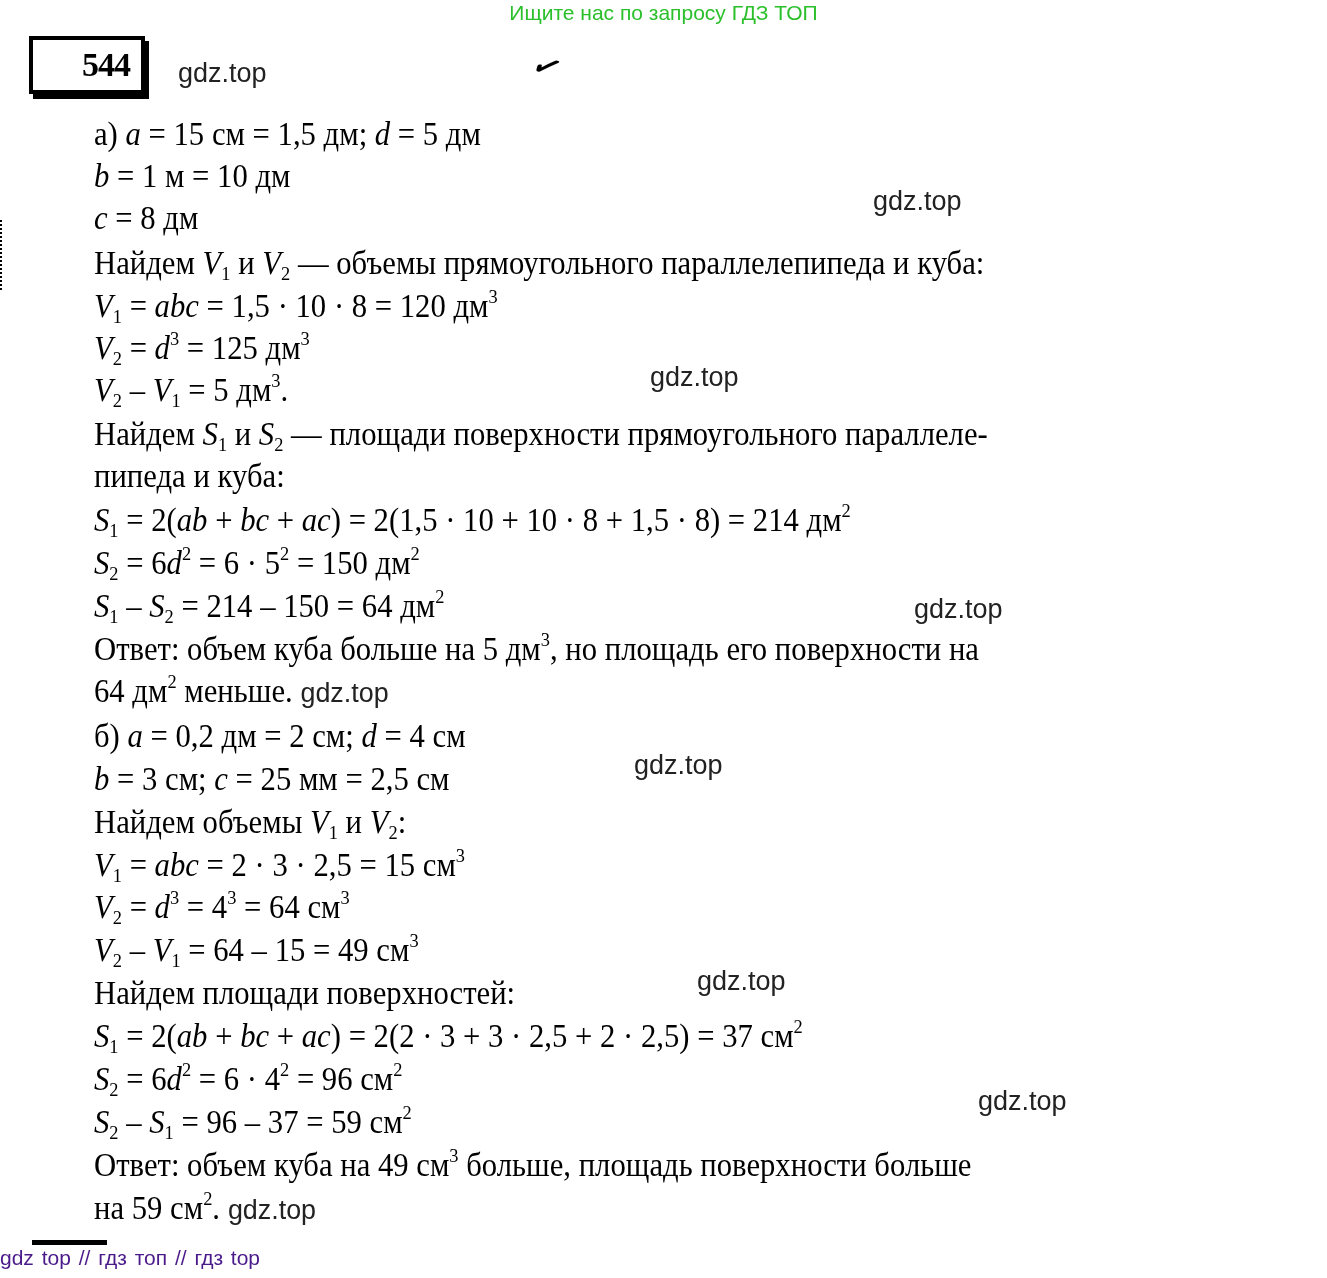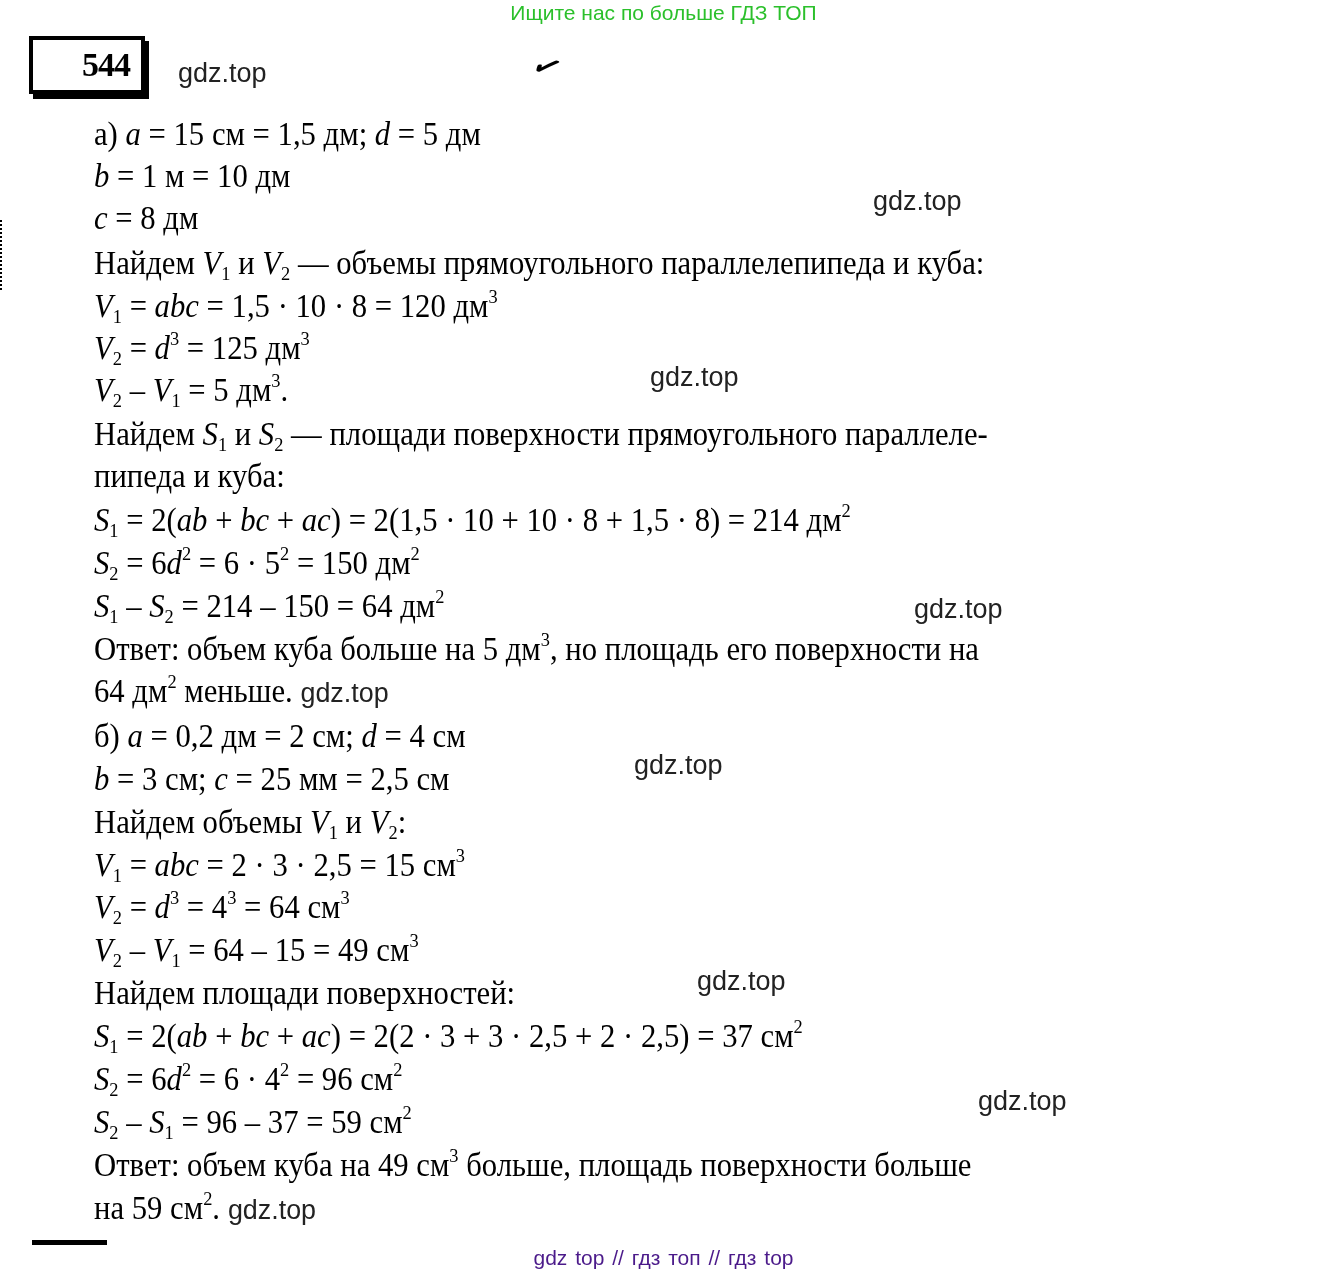--- a/index.html
+++ b/index.html
@@ -5,21 +5,21 @@
     html, body { margin: 0; padding: 0; background: #ffffff; }
     body {
       width: 1327px; height: 1278px; position: relative; overflow: hidden;
       font-family: "Liberation Serif", serif; color: #000;
     }
     .top-banner {
       position: absolute; left: 0; width: 1327px; top: 1px; text-align: center;
       font-family: "Liberation Sans", sans-serif; font-size: 21px; color: #2bc02b;
     }
     .bottom-banner {
-      position: absolute; left: 0; width: 1327px; top: 1246px; text-align: center;
+      position: absolute; left: 0; width: 1327px; top: 1246px; text-align: left;
       font-family: "Liberation Sans", sans-serif; font-size: 21px; color: #4b1a8a;
       word-spacing: 2px;
     }
     .num-box {
       position: absolute; left: 29px; top: 36px; width: 70px; height: 50px;
       border: 4px solid #000; box-shadow: 4px 5px 0 #000;
       display: flex; align-items: center; justify-content: center;
       font-family: "Liberation Serif", serif; font-weight: bold; font-size: 34px;
       letter-spacing: -1px; background: #fff; padding-left: 38px;
     }
@@ -46,21 +46,21 @@
       font-weight: bold; transform: rotate(20deg);
     }
     .margin-marks {
       position: absolute; left: 0; top: 220px; width: 4px; height: 70px;
       border-left: 2px dotted #000;
     }
   </style>
 </head>
 <body>
 
-<div class="top-banner" style="color: rgb(43, 192, 43);">Ищите нас по больше ГДЗ ТОП</div>
+<div class="top-banner" style="color: rgb(43, 192, 43);">Ищите нас по запросу ГДЗ ТОП</div>
 
 <div class="num-box">
     <span>544</span>
   </div>
 
 <div class="tick-mark">✓</div>
 <div class="margin-marks"></div>
 
 <div class="wm" style="left:178px;top:58px">gdz.top</div>
 <div class="wm" style="left:873px;top:186px">gdz.top</div>

